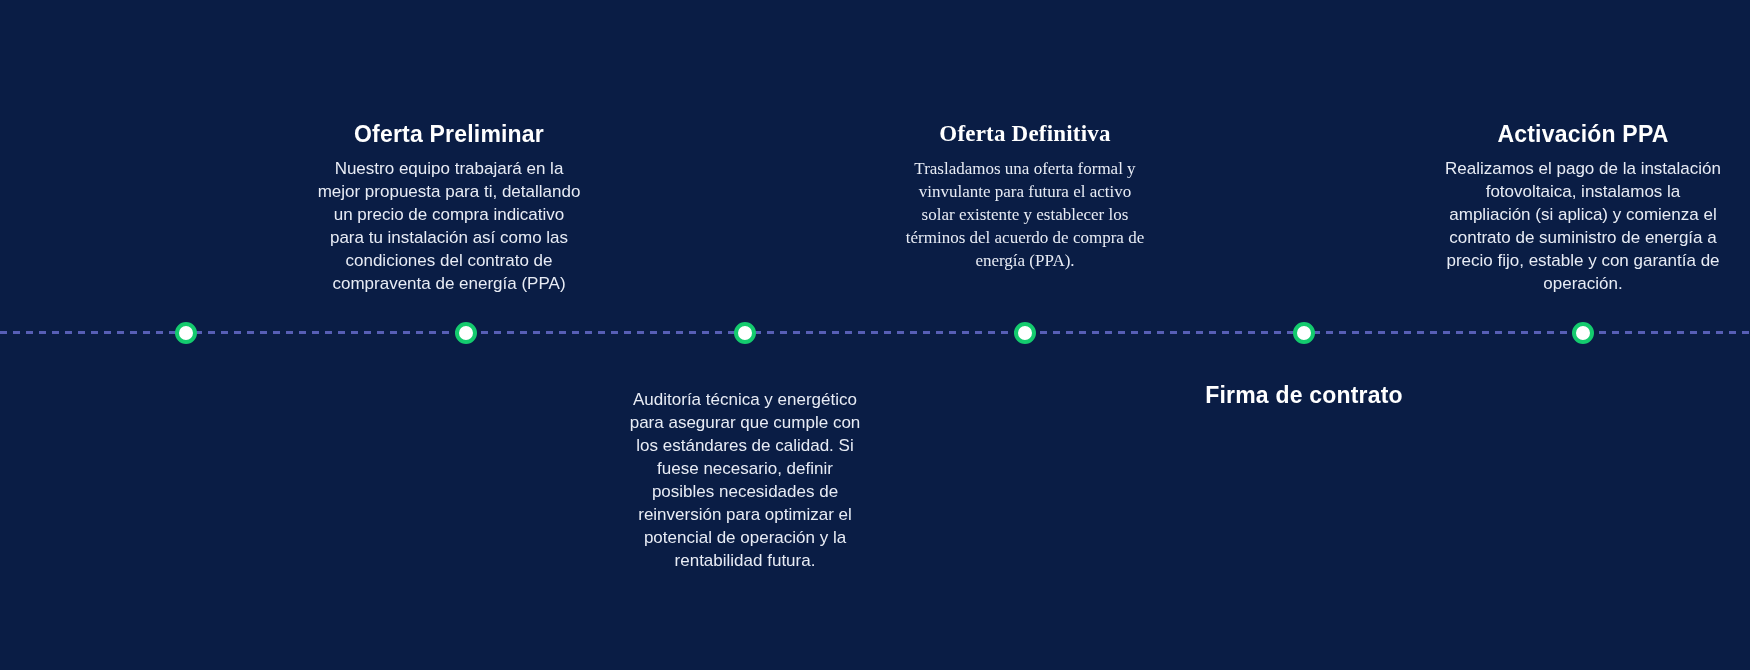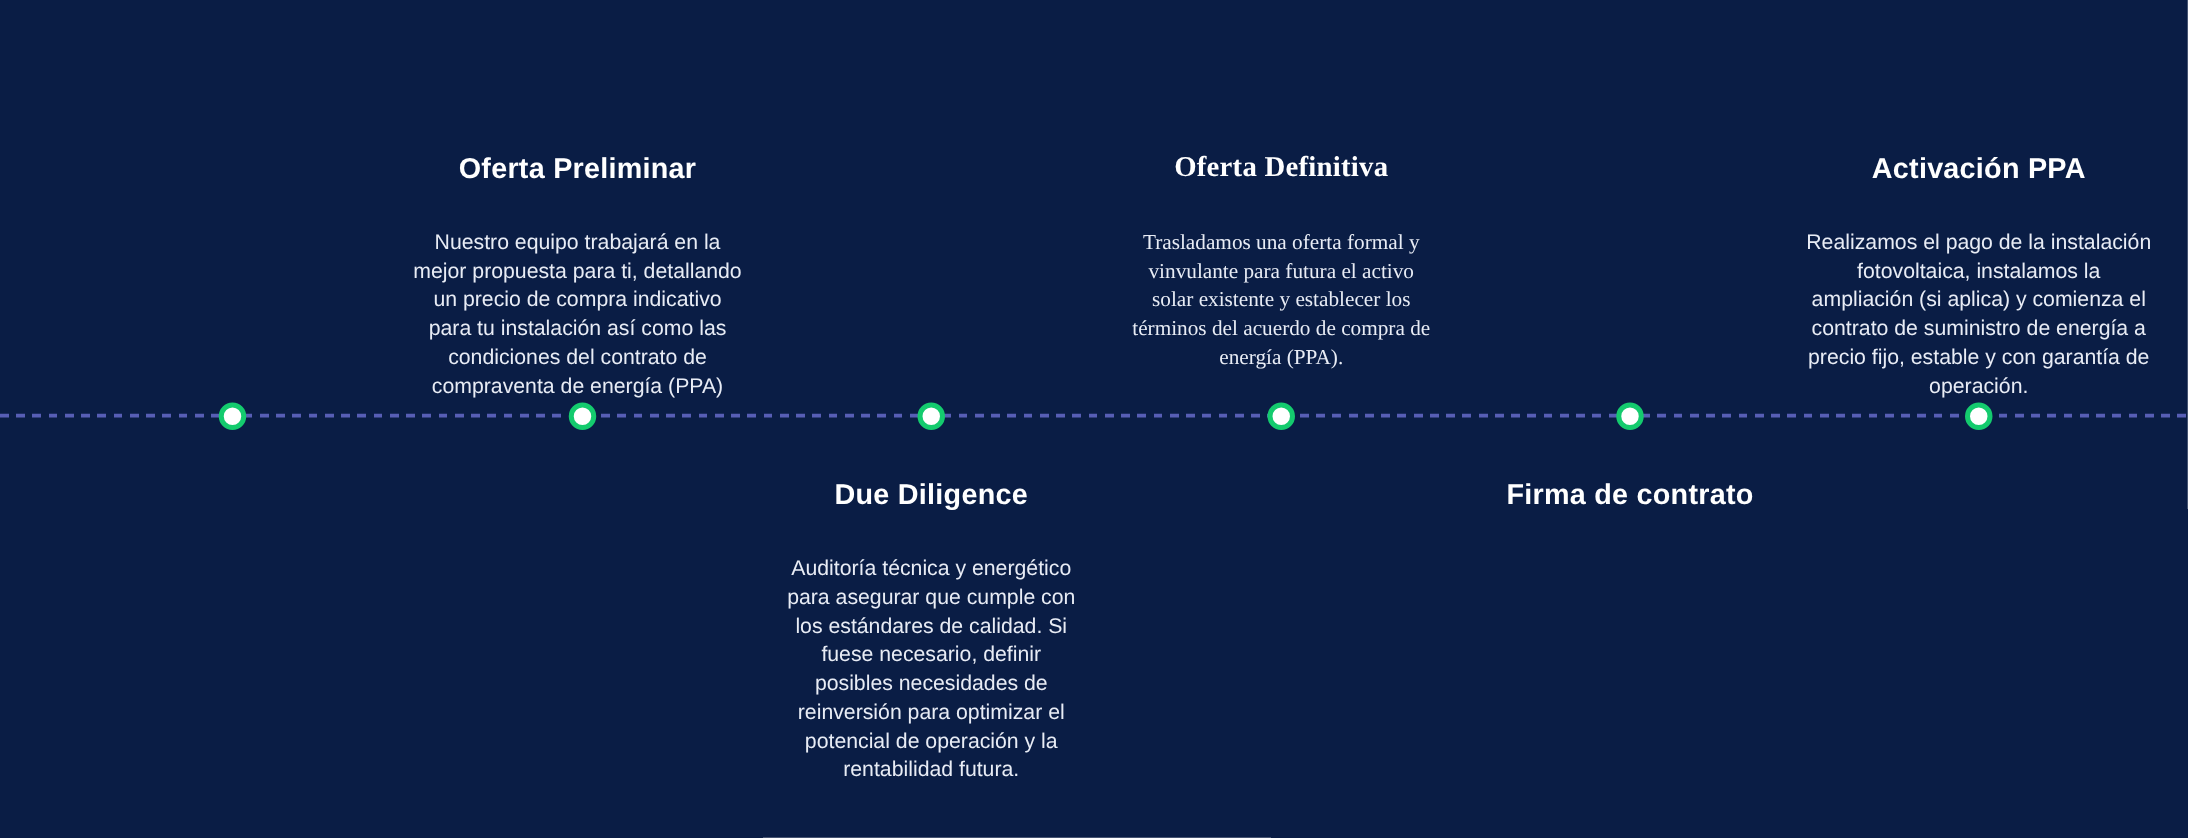--- a/index.html
+++ b/index.html
@@ -35,35 +35,35 @@
   .dot-5 { left: 1293px; }
   .dot-6 { left: 1572px; }
   .step {
     position: absolute;
     width: 360px;
     text-align: center;
   }
   .step.above { top: 119px; }
   .step.below { top: 380px; }
   .step-1 { left: 6px; }
-  .step-2 { left: 282px; }
+  .step-2 { left: 269px; }
   .step-3 { left: 565px; }
   .step-4 { left: 845px; font-family: Liberation Serif, serif; }
   .step-5 { left: 1124px; }
   .step-6 { left: 1403px; }
   .step-title {
     font-size: 23px;
     font-weight: bold;
     line-height: 30px;
     color: #ffffff;
     letter-spacing: 0.2px;
     margin: 0;
   }
   .step-desc {
-    margin: 33px 0 0 0;
+    margin: 8px 0 0 0;
     font-size: 17px;
     line-height: 23px;
     color: #e8ecf5;
     white-space: pre-line;
   }
 </style>
 </head>
 <body>
 
 <div class="canvas">
@@ -82,21 +82,20 @@
     <h3 class="step-title">Oferta Preliminar</h3>
     <p class="step-desc">Nuestro equipo trabajará en la
 mejor propuesta para ti, detallando
 un precio de compra indicativo
 para tu instalación así como las
 condiciones del contrato de
 compraventa de energía (PPA)</p>
   </div>
 
   <div class="step step-3 below">
-    <h3 class="step-title">Due Diligence</h3>
     <p class="step-desc">Auditoría técnica y energético
 para asegurar que cumple con
 los estándares de calidad. Si
 fuese necesario, definir
 posibles necesidades de
 reinversión para optimizar el
 potencial de operación y la
 rentabilidad futura.</p>
   </div>
 

